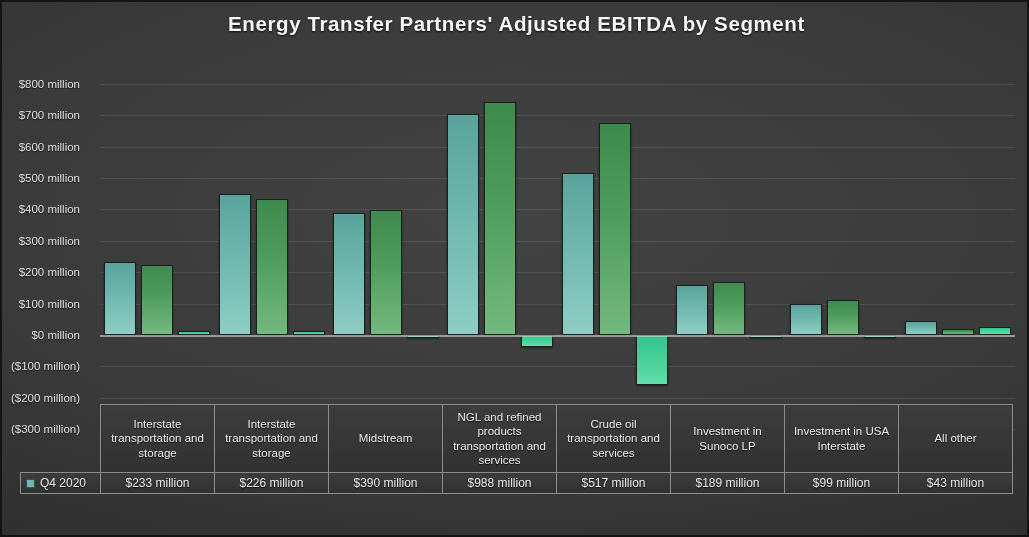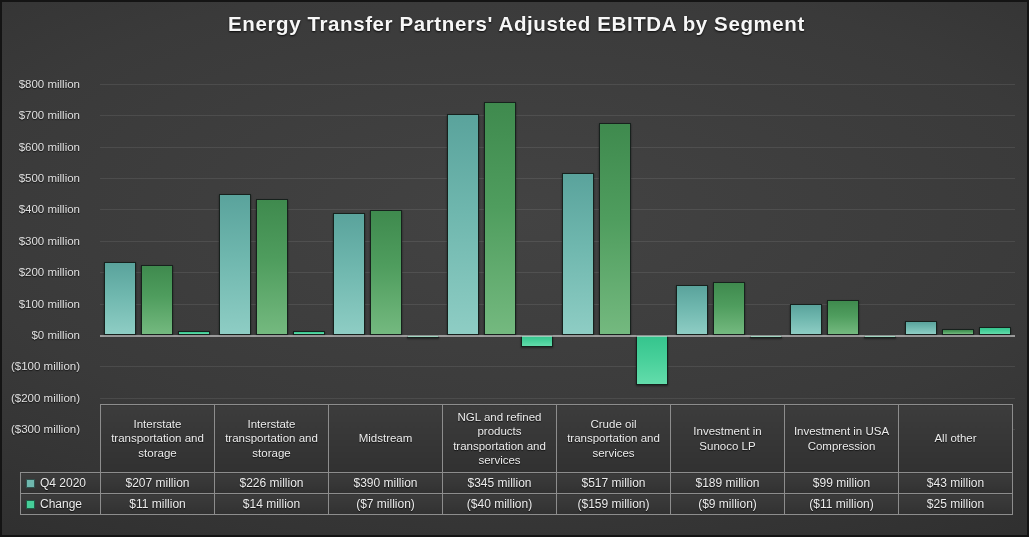--- a/index.html
+++ b/index.html
@@ -207,43 +207,32 @@
   <table id="data-table">
     <thead>
       <tr>
         <th class="corner-cell"></th>
       <th>Interstate transportation and storage</th>
           <th>Interstate transportation and storage</th>
           <th>Midstream</th>
           <th>NGL and refined products transportation and services</th>
           <th>Crude oil transportation and services</th>
           <th>Investment in Sunoco LP</th>
-          <th>Investment in USA Compression</th>
+          <th>Investment in USA Interstate</th>
           <th>All other</th>
         </tr>
     </thead>
     <tbody>
         <tr>
           <td class="row-label"><span class="legend-swatch sw0"></span>Q4 2020</td>
-          <td>$207 million</td>
+          <td>$233 million</td>
           <td>$226 million</td>
           <td>$390 million</td>
-          <td>$345 million</td>
+          <td>$988 million</td>
           <td>$517 million</td>
           <td>$189 million</td>
           <td>$99 million</td>
           <td>$43 million</td>
         </tr>
-        <tr>
-          <td class="row-label"><span class="legend-swatch sw2"></span>Change</td>
-          <td>$11 million</td>
-          <td>$14 million</td>
-          <td>($7 million)</td>
-          <td>($40 million)</td>
-          <td>($159 million)</td>
-          <td>($9 million)</td>
-          <td>($11 million)</td>
-          <td>$25 million</td>
-        </tr>
       </tbody>
   </table>
 
 </div>
 
 </body></html>

